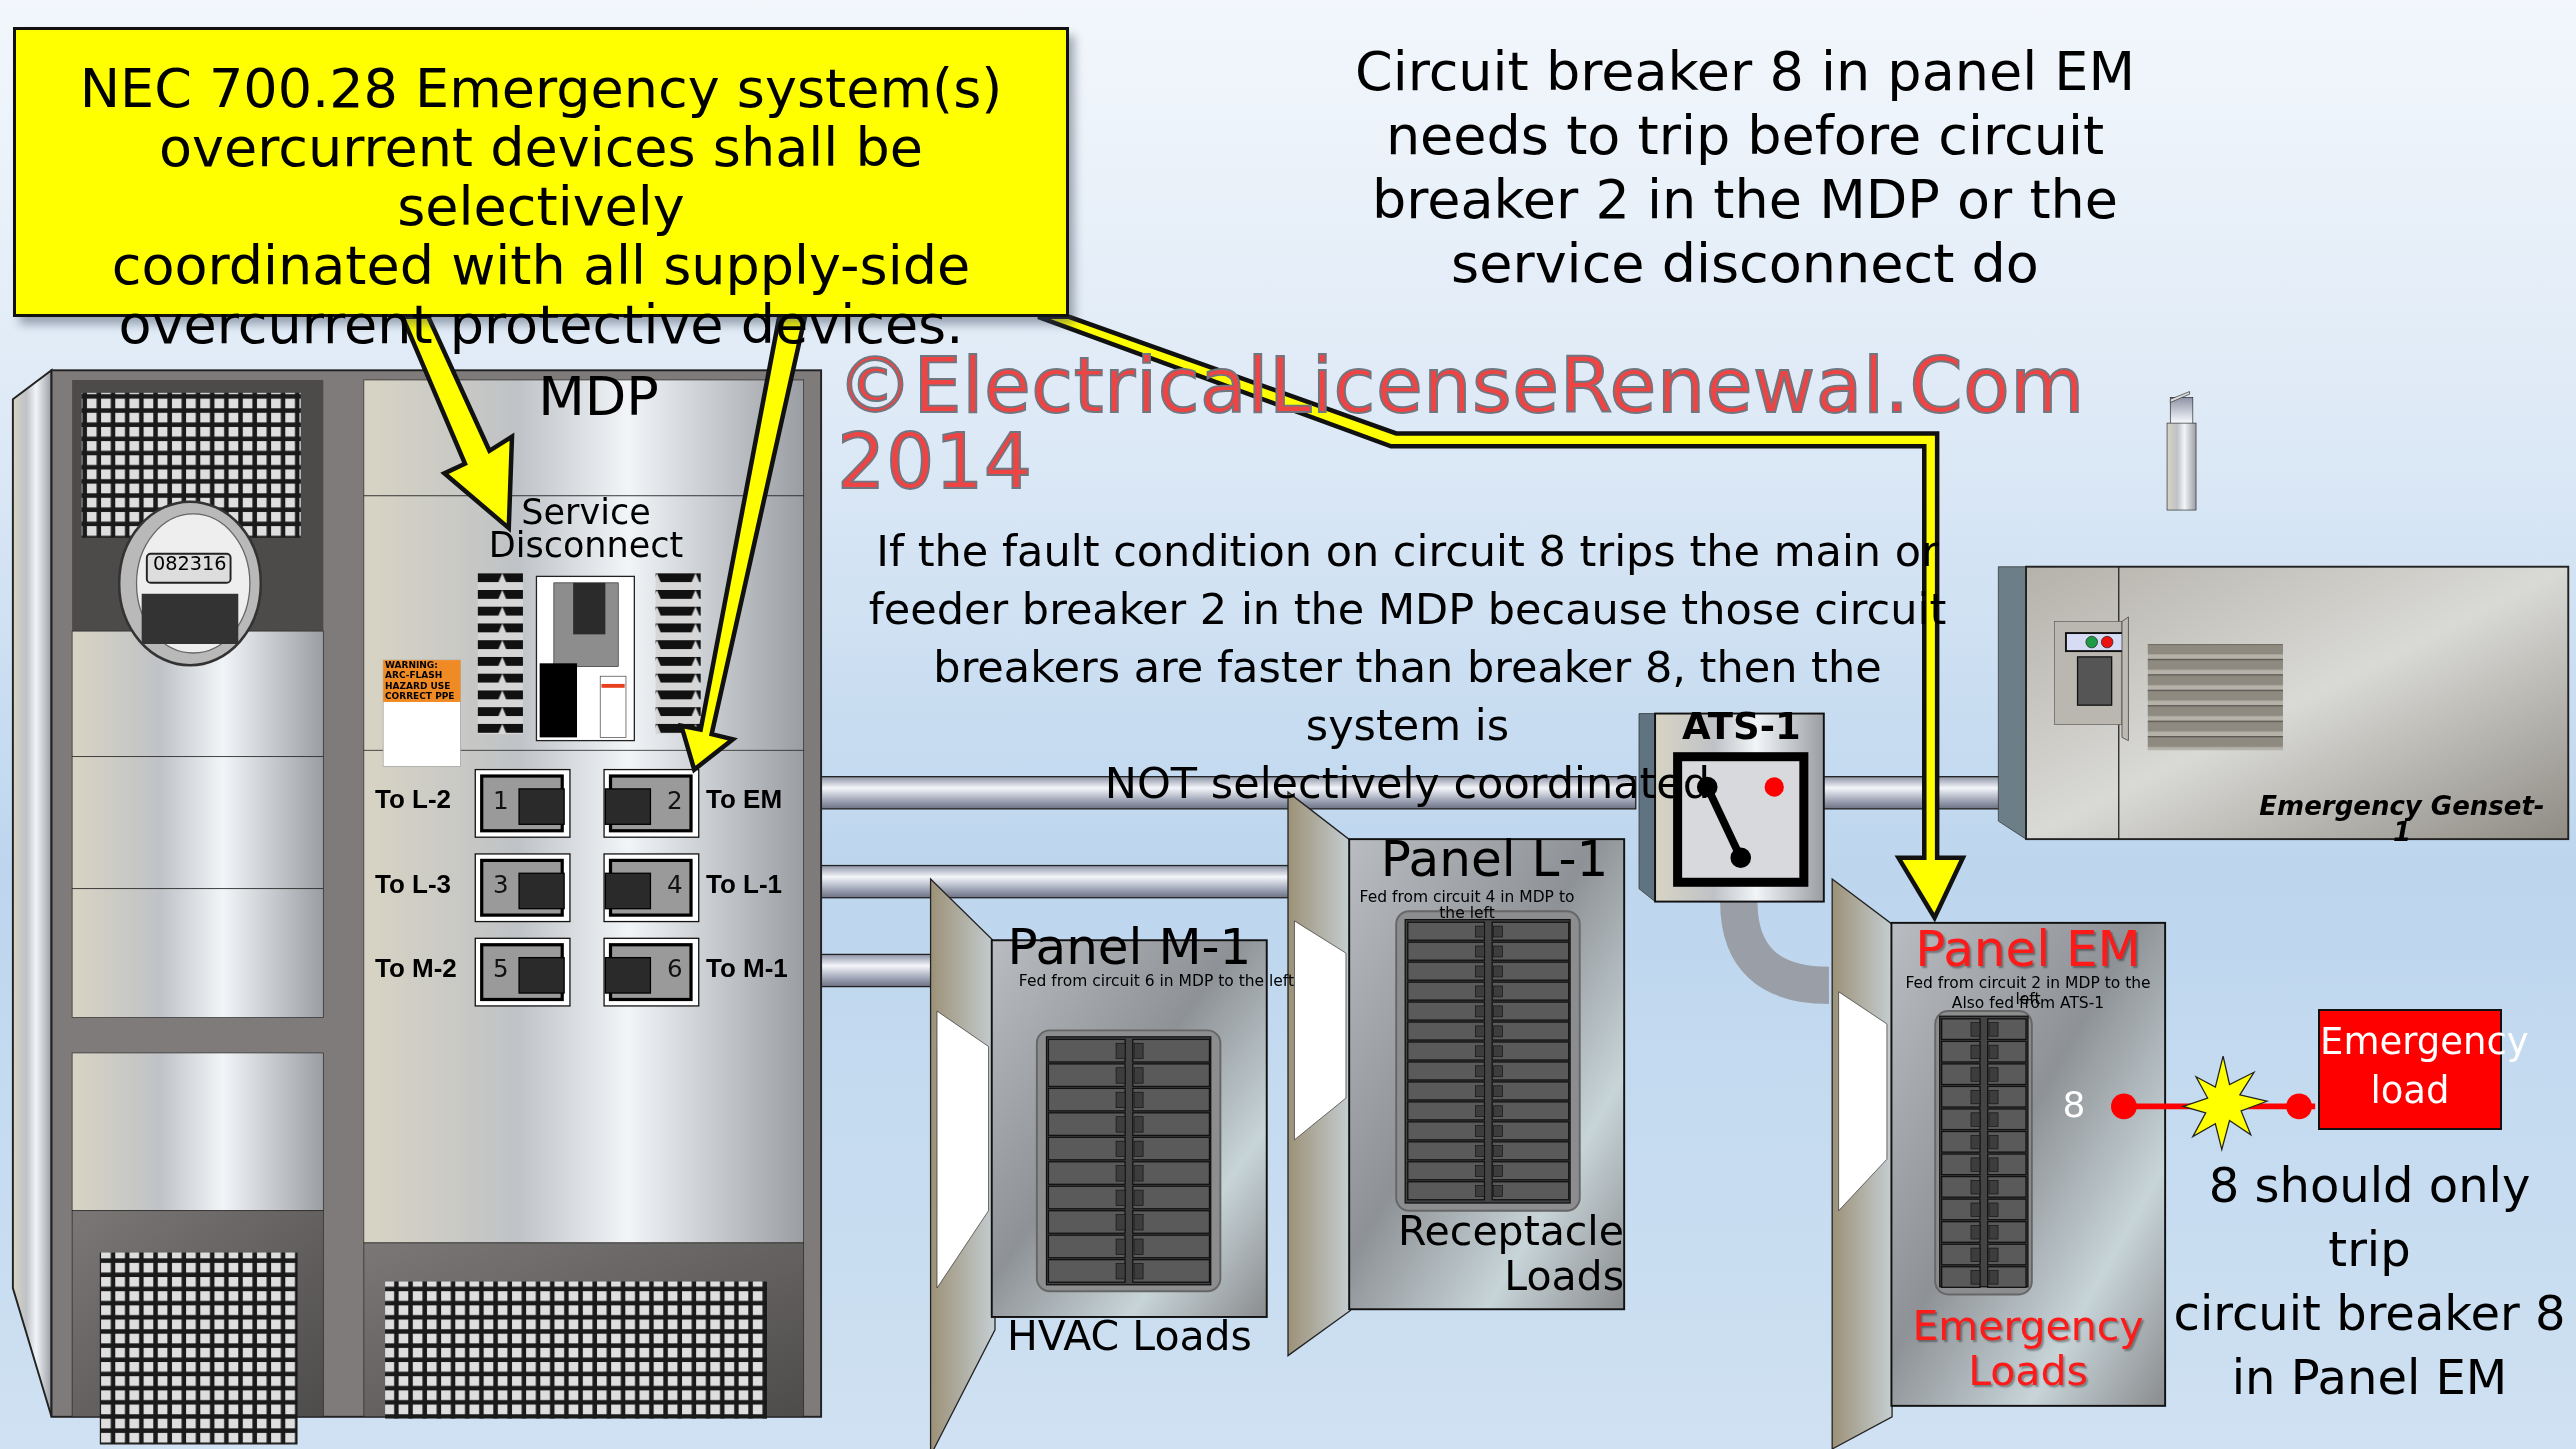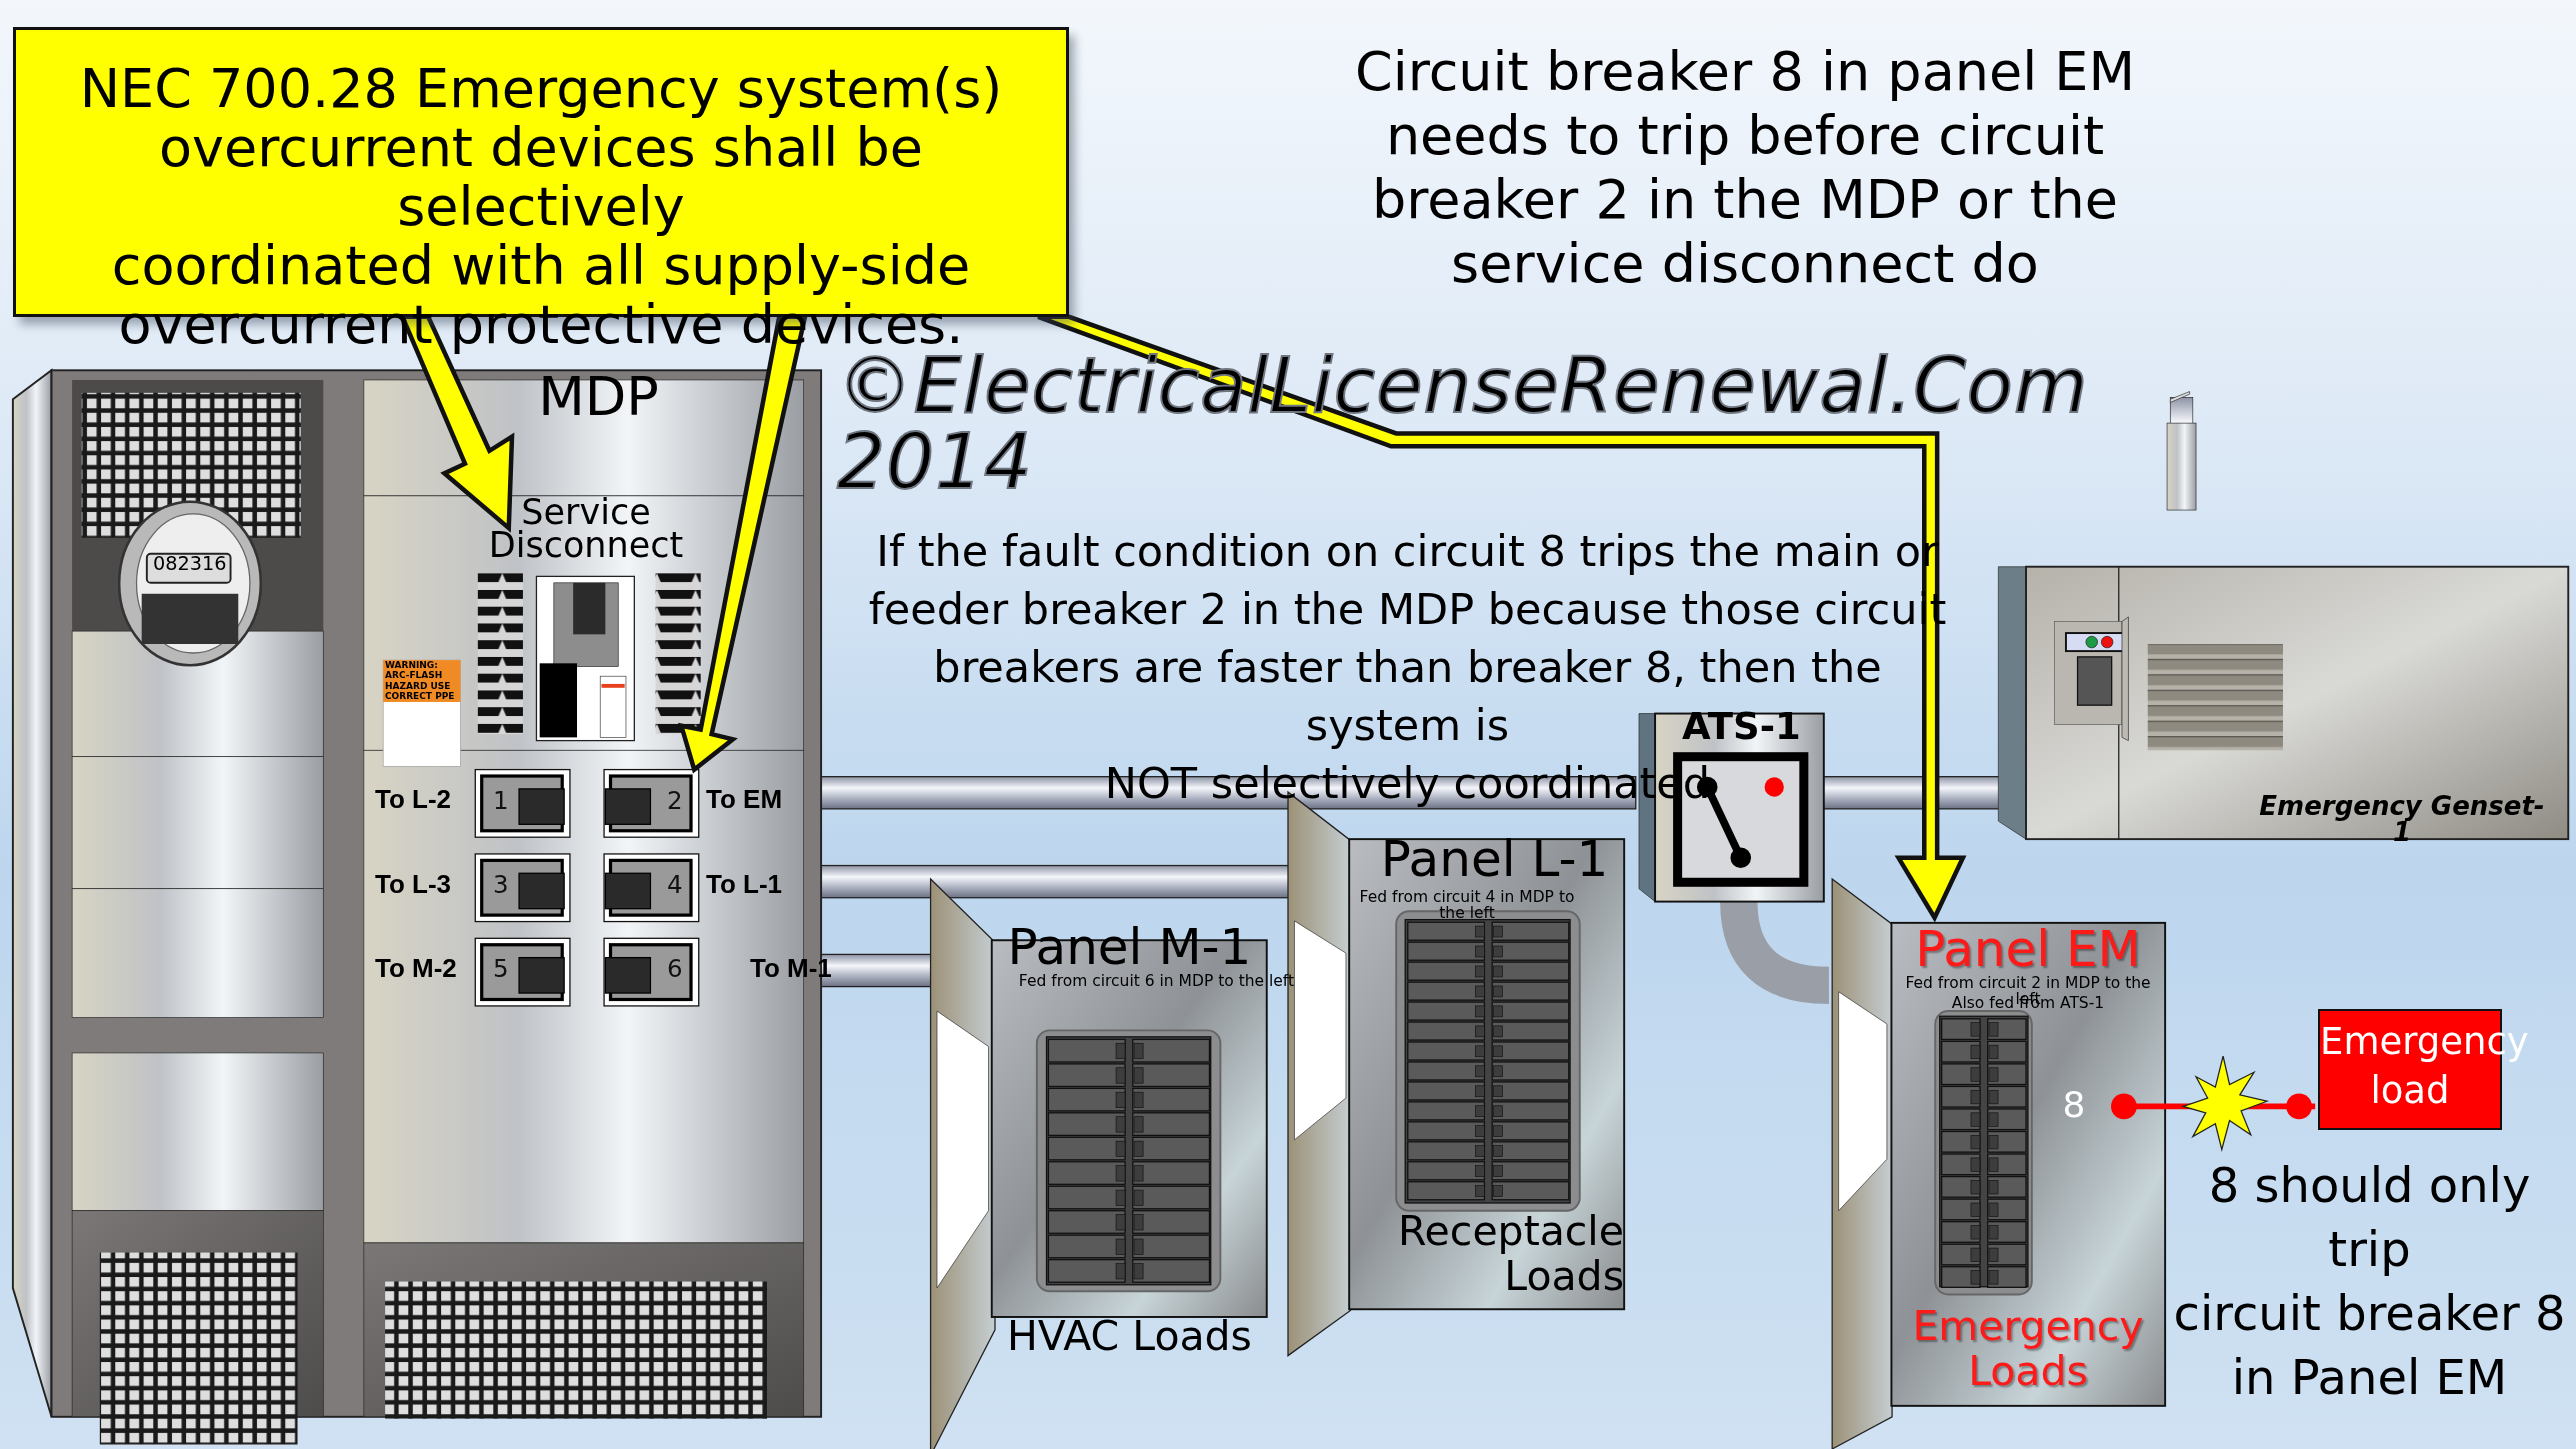--- a/index.html
+++ b/index.html
@@ -5,22 +5,22 @@
   html,body{margin:0;padding:0;}
   body{width:2576px;height:1449px;overflow:hidden;position:relative;
        font-family:"DejaVu Sans","Liberation Sans",sans-serif;
        background:linear-gradient(180deg,#f3f7fc 0%,#dde9f6 30%,#bdd6ee 60%,#cfe1f2 100%);}
   svg.scene{position:absolute;left:0;top:0;width:2576px;height:1449px;}
   .txt{position:absolute;color:#000;text-align:center;line-height:1.0;}
   .callout-box{position:absolute;left:13px;top:27px;width:1056px;height:290px;background:#ffff00;
      border:3.9px solid #111;box-shadow:6.4px 7.7px 9px rgba(60,70,90,.45);box-sizing:border-box;}
   .callout-text{position:absolute;left:0;right:0;top:29px;font-size:54px;line-height:59px;text-align:center;}
   .topnote{left:1275px;top:40px;width:940px;font-size:54px;line-height:64px;}
-  .watermark{left:837px;top:348px;width:1340px;font-size:76px;font-style:italic;
-     color:#000000;-webkit-text-stroke:1.9px #707680;letter-spacing:0.6px;text-align:left;}
+  .watermark{left:837px;top:348px;width:1340px;font-size:76px;
+     color:#ef4444;-webkit-text-stroke:1.9px #707680;letter-spacing:0.6px;text-align:left;}
   .midnote{left:860px;top:522px;width:1095px;font-size:43px;line-height:58px;text-align:center;}
   .mdp-title{left:502px;top:370px;width:193px;font-size:54px;}
   .svc{left:451px;top:496px;width:270px;font-size:35px;line-height:33px;}
   .brk-label{position:absolute;font-family:"Liberation Sans","DejaVu Sans",sans-serif;font-weight:bold;font-size:26px;}
   .brk-num{position:absolute;font-size:24.5px;color:#111;}
   .panel-title{font-size:50px;}
   .panel-sub{font-size:15.5px;}
   .loads{font-size:41px;line-height:45px;}
   .em-red{color:#ff1a1a;text-shadow:1.9px 1.9px 1.9px rgba(0,0,0,.35);}
   .em-load-box{position:absolute;left:2318px;top:1009px;width:184px;height:121px;background:#ff0000;
@@ -483,21 +483,21 @@
   <div class="brk-label" style="left:375px;top:784px;">To L-2</div>
   <div class="brk-num" style="left:493px;top:786px;">1</div>
   <div class="brk-label" style="left:706px;top:784px;">To EM</div>
   <div class="brk-num" style="left:667px;top:786px;">2</div>
   <div class="brk-label" style="left:375px;top:869px;">To L-3</div>
   <div class="brk-num" style="left:493px;top:870px;">3</div>
   <div class="brk-label" style="left:706px;top:869px;">To L-1</div>
   <div class="brk-num" style="left:667px;top:870px;">4</div>
   <div class="brk-label" style="left:375px;top:953px;">To M-2</div>
   <div class="brk-num" style="left:493px;top:954px;">5</div>
-  <div class="brk-label" style="left:706px;top:953px;margin-left:44px;">To M-1</div>
+  <div class="brk-label" style="left:706px;top:953px;">To M-1</div>
   <div class="brk-num" style="left:667px;top:954px;">6</div>
 </div>
 
 <div class="txt panel-title" style="left:992px;top:922px;width:275px;">Panel M-1</div>
 <div class="txt panel-sub" style="left:992px;top:974px;width:329px;">Fed from circuit 6 in MDP to the left</div>
 <div class="txt loads" style="left:992px;top:1314px;width:275px;">HVAC Loads</div>
 
 <div class="txt panel-title" style="left:1349px;top:834px;width:275px;margin-left:8px;">Panel L-1</div>
 <div class="txt panel-sub" style="left:1349px;top:890px;width:236px;">Fed from circuit 4 in MDP to the left</div>
 <div class="txt loads" style="left:1349px;top:1209px;width:275px;text-align:right;">

